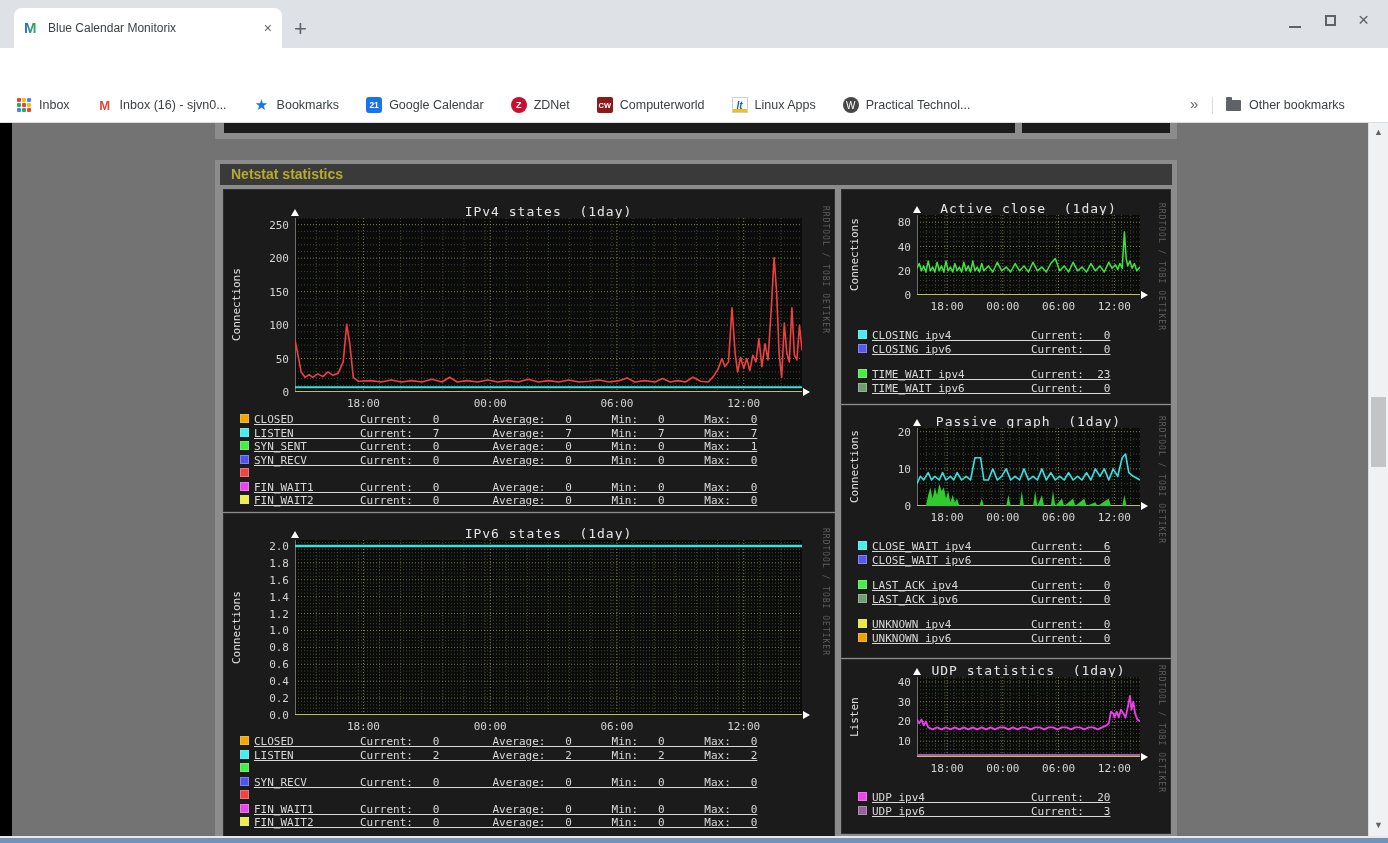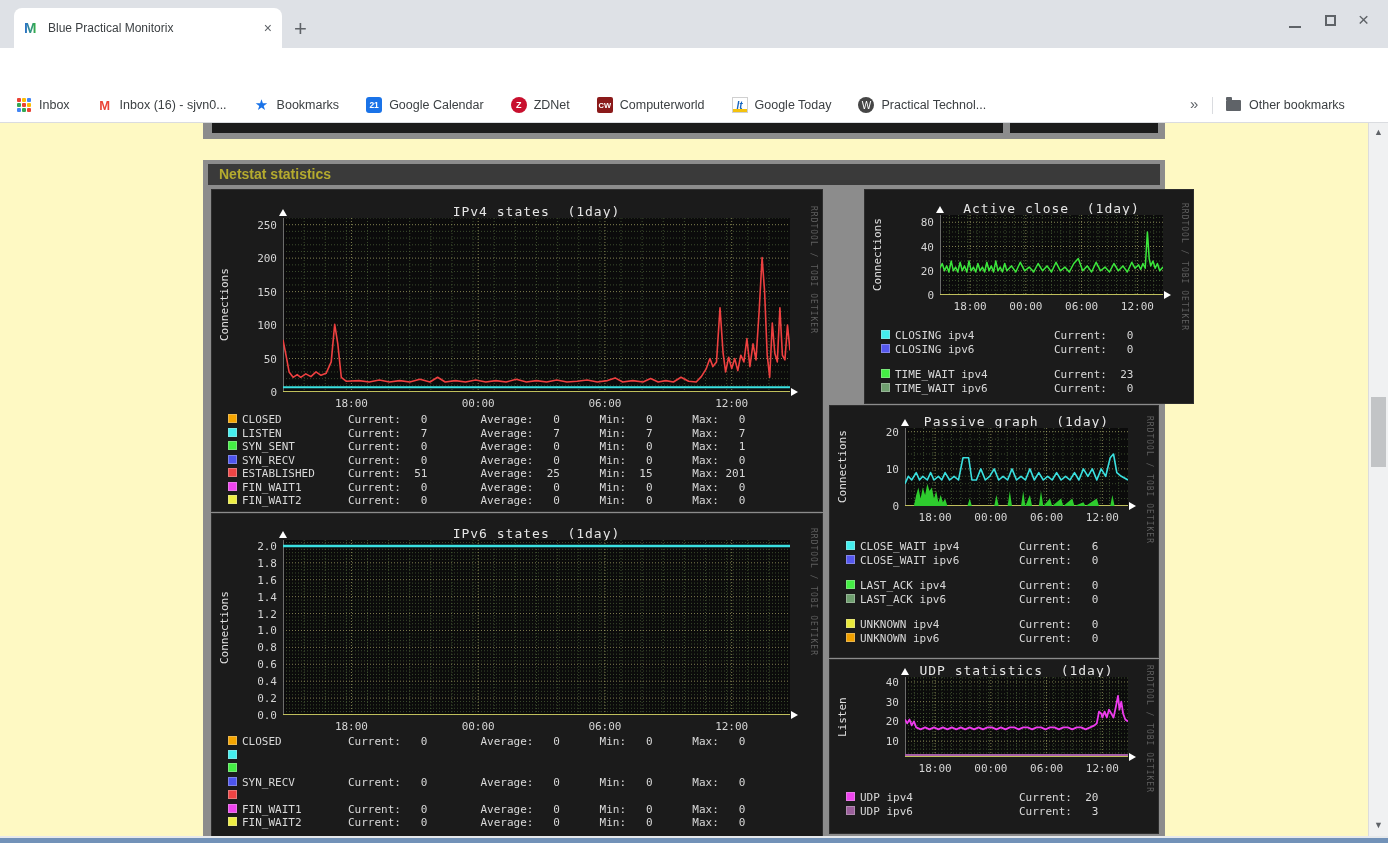--- a/index.html
+++ b/index.html
@@ -72,37 +72,37 @@
   .fav-lt{background:#fff;border:1px solid #d0d0d0;color:#1565c0;font-weight:bold;font-style:italic;
           font-size:10px;box-sizing:border-box;box-shadow:inset 0 -3px 0 #f4c20d;}
   .fav-wp{background:#464646;border-radius:50%;color:#fff;font-size:10px;}
   #bm-overflow{left:1190px;top:7px;font-size:15px;color:#5f6368;}
   #bm-divider{left:1212px;top:9px;width:1px;height:17px;background:#dadce0;}
   #other-bm{left:1226px;top:0;height:34px;display:flex;align-items:center;gap:8px;font-size:12.5px;color:#3c4043;}
   .folder{width:15px;height:11px;background:#5f6368;border-radius:1px;position:relative;}
   .folder:before{content:"";position:absolute;left:0;top:-3px;width:6px;height:3px;background:#5f6368;border-radius:1px 1px 0 0;}
 
   
-  #content{left:0;top:123px;width:1368px;height:720px;background:#fef9c3;overflow:hidden;}
+  #content{left:12px;top:123px;width:1368px;height:720px;background:#737373;overflow:hidden;}
   #remnant{left:203px;top:0;width:962px;height:16px;background:#8c8c8c;}
   .remnant-inset{position:absolute;top:0;height:10px;background:#1b1b1b;}
   #netstat-frame{left:203px;top:37px;width:962px;height:676px;background:#8c8c8c;}
   #section-header{position:absolute;left:5px;top:4px;width:952px;height:21px;background:#3a3a3a;
                   color:#b5ab2e;font-weight:bold;font-size:14px;line-height:21px;padding-left:11px;box-sizing:border-box;}
 
   .chart-block{position:absolute;background:#1b1b1b;outline:1px solid #2e2e2e;overflow:hidden;
                font-family:"DejaVu Sans Mono","Liberation Mono",monospace;}
   .plot{position:absolute;background:#0b0b0b;}
   .chart-title{position:absolute;color:#e6e6e6;font-size:13px;text-align:center;letter-spacing:1px;white-space:pre;}
   .ylab{position:absolute;color:#e0e0e0;font-size:11px;writing-mode:vertical-rl;transform:rotate(180deg);
         text-align:center;width:14px;}
   .wm{position:absolute;color:#5f5f5f;font-size:8px;writing-mode:vertical-rl;letter-spacing:1px;white-space:nowrap;}
   .ytick{position:absolute;color:#d4d4d4;font-size:11px;text-align:right;width:44px;}
   .xtick{position:absolute;color:#d4d4d4;font-size:11px;text-align:center;width:44px;}
-  .legend-text{position:absolute;color:#d8d8d8;font-size:11px;white-space:pre;line-height:11px;}
+  .legend-text{position:absolute;color:#d8d8d8;font-size:11px;white-space:pre;line-height:11px;text-decoration:underline;}
   .swatch{position:absolute;width:9px;height:9px;border:1px solid rgba(220,220,220,.35);box-sizing:border-box;}
   .arrow-up{position:absolute;width:0;height:0;border-left:4px solid transparent;border-right:4px solid transparent;border-bottom:7px solid #fff;}
   .arrow-right{position:absolute;width:0;height:0;border-top:4px solid transparent;border-bottom:4px solid transparent;border-left:7px solid #fff;}
 
   
   #scrollbar{left:1368px;top:123px;width:20px;height:713px;background:#f0f1f2;border-left:1px solid #dcdcdc;box-sizing:border-box;}
   #sb-up{position:absolute;left:0;top:4px;width:19px;text-align:center;color:#5f6368;font-size:9px;}
   #sb-down{position:absolute;left:0;bottom:6px;width:19px;text-align:center;color:#5f6368;font-size:9px;}
   #sb-thumb{position:absolute;left:2px;top:274px;width:15px;height:70px;background:#c2c4c6;}
   #bottom-white{left:0;top:836px;width:1388px;height:2px;background:#e6e9ec;z-index:5;}
@@ -117,21 +117,21 @@
       <svg width="16" height="16">
           <defs>
             <linearGradient id="mg" x1="0" y1="0" x2="1" y2="0">
       <stop offset="0" stop-color="#2b6bd8"></stop>
               <stop offset="1" stop-color="#35b33a"></stop>
             </linearGradient>
           </defs>
       <text x="0" y="13" font-size="15" font-weight="bold" font-family="Liberation Sans,sans-serif" fill="url(#mg)">M</text>
         </svg>
     </span>
-    <span id="tab-title">Blue Practical Monitorix</span>
+    <span id="tab-title">Blue Calendar Monitorix</span>
     <span id="tab-close">×</span>
   </div>
   <span class="abs" id="newtab-btn">+</span>
   <span class="abs" id="win-min"></span>
   <span class="abs" id="win-max"></span>
   <span class="abs winctl" id="win-close">×</span>
 </div>
 
 <div class="abs" id="toolbar">
   <span class="navic" style="left:20px">←</span>
@@ -207,21 +207,21 @@
     <span class="bm">
       <span class="fav fav-zdnet">Z</span>
       <span>ZDNet</span>
     </span>
     <span class="bm">
       <span class="fav fav-cw">CW</span>
       <span>Computerworld</span>
     </span>
     <span class="bm">
       <span class="fav fav-lt">lt</span>
-      <span>Google Today</span>
+      <span>Linux Apps</span>
     </span>
     <span class="bm">
       <span class="fav fav-wp">W</span>
       <span>Practical Technol...</span>
     </span>
   </div>
   <span class="abs" id="bm-overflow">»</span>
   <span class="abs" id="bm-divider"></span>
   <span class="abs" id="other-bm">
     <span class="folder"></span>
@@ -315,21 +315,20 @@
         <div class="xtick" style="left: 497.695px; top: 207px;">12:00</div>
         <div class="swatch" style="left: 16px; top: 224px; background: rgb(245, 165, 0);"></div>
         <div class="legend-text" style="left: 30px; top: 224px;">CLOSED          Current:   0        Average:   0      Min:   0      Max:   0</div>
         <div class="swatch" style="left: 16px; top: 237.5px; background: rgb(68, 238, 238);"></div>
         <div class="legend-text" style="left: 30px; top: 237.5px;">LISTEN          Current:   7        Average:   7      Min:   7      Max:   7</div>
         <div class="swatch" style="left: 16px; top: 251px; background: rgb(68, 238, 68);"></div>
         <div class="legend-text" style="left: 30px; top: 251px;">SYN_SENT        Current:   0        Average:   0      Min:   0      Max:   1</div>
         <div class="swatch" style="left: 16px; top: 264.5px; background: rgb(77, 85, 238);"></div>
         <div class="legend-text" style="left: 30px; top: 264.5px;">SYN_RECV        Current:   0        Average:   0      Min:   0      Max:   0</div>
         <div class="swatch" style="left: 16px; top: 278px; background: rgb(238, 68, 68);"></div>
-        <div class="legend-text" style="left: 30px; top: 278px;">ESTABLISHED     Current:  51        Average:  25      Min:  15      Max: 201</div>
         <div class="swatch" style="left: 16px; top: 291.5px; background: rgb(238, 68, 238);"></div>
         <div class="legend-text" style="left: 30px; top: 291.5px;">FIN_WAIT1       Current:   0        Average:   0      Min:   0      Max:   0</div>
         <div class="swatch" style="left: 16px; top: 305px; background: rgb(238, 238, 68);"></div>
         <div class="legend-text" style="left: 30px; top: 305px;">FIN_WAIT2       Current:   0        Average:   0      Min:   0      Max:   0</div>
       </div>
       <div class="chart-block" style="left: 9px; top: 354px; width: 610px; height: 322px;">
         <div class="chart-title" style="left: 174.5px; top: 12px; width: 300px;">IPv6 states  (1day)</div>
         <div class="ylab" style="left: 6px; top: 53.5px; height: 120px;">Connections</div>
         <div class="wm" style="left: 597px; top: 14px;">RRDTOOL / TOBI OETIKER</div>
         <div class="plot" style="left: 71px; top: 26px; width: 507px; height: 175px;"><svg width="507" height="175">
@@ -429,30 +428,31 @@
         <div class="ytick" style="left: 21px; top: 59.7343px;">1.6</div>
         <div class="ytick" style="left: 21px; top: 42.8261px;">1.8</div>
         <div class="ytick" style="left: 21px; top: 25.9179px;">2.0</div>
         <div class="xtick" style="left: 117.445px; top: 206px;">18:00</div>
         <div class="xtick" style="left: 244.195px; top: 206px;">00:00</div>
         <div class="xtick" style="left: 370.945px; top: 206px;">06:00</div>
         <div class="xtick" style="left: 497.695px; top: 206px;">12:00</div>
         <div class="swatch" style="left: 16px; top: 222px; background: rgb(245, 165, 0);"></div>
         <div class="legend-text" style="left: 30px; top: 222px;">CLOSED          Current:   0        Average:   0      Min:   0      Max:   0</div>
         <div class="swatch" style="left: 16px; top: 235.5px; background: rgb(68, 238, 238);"></div>
+        <div class="legend-text" style="left: 30px; top: 235.5px;">LISTEN          Current:   2        Average:   2      Min:   2      Max:   2</div>
         <div class="swatch" style="left: 16px; top: 249px; background: rgb(68, 238, 68);"></div>
         <div class="swatch" style="left: 16px; top: 262.5px; background: rgb(77, 85, 238);"></div>
         <div class="legend-text" style="left: 30px; top: 262.5px;">SYN_RECV        Current:   0        Average:   0      Min:   0      Max:   0</div>
         <div class="swatch" style="left: 16px; top: 276px; background: rgb(238, 68, 68);"></div>
         <div class="swatch" style="left: 16px; top: 289.5px; background: rgb(238, 68, 238);"></div>
         <div class="legend-text" style="left: 30px; top: 289.5px;">FIN_WAIT1       Current:   0        Average:   0      Min:   0      Max:   0</div>
         <div class="swatch" style="left: 16px; top: 303px; background: rgb(238, 238, 68);"></div>
         <div class="legend-text" style="left: 30px; top: 303px;">FIN_WAIT2       Current:   0        Average:   0      Min:   0      Max:   0</div>
       </div>
-      <div class="chart-block" style="left: 627px; top: 30px; width: 328px; height: 213px; margin-left: 35px;">
+      <div class="chart-block" style="left: 627px; top: 30px; width: 328px; height: 213px;">
         <div class="chart-title" style="left: 36.5px; top: 11px; width: 300px;">Active close  (1day)</div>
         <div class="ylab" style="left: 6px; top: 5px; height: 120px;">Connections</div>
         <div class="wm" style="left: 315px; top: 13px;">RRDTOOL / TOBI OETIKER</div>
         <div class="plot" style="left: 75px; top: 25px; width: 223px; height: 80px;"><svg width="223" height="80">
             <line x1="9.291666666666666" y1="0" x2="9.291666666666666" y2="80" stroke="#50663c" stroke-dasharray="1,2" stroke-opacity="0.7" stroke-width="1"></line>
             <line x1="18.583333333333332" y1="0" x2="18.583333333333332" y2="80" stroke="#50663c" stroke-dasharray="1,2" stroke-opacity="0.7" stroke-width="1"></line>
             <line x1="27.875" y1="0" x2="27.875" y2="80" stroke="#50663c" stroke-dasharray="1,2" stroke-opacity="0.7" stroke-width="1"></line>
             <line x1="37.166666666666664" y1="0" x2="37.166666666666664" y2="80" stroke="#50663c" stroke-dasharray="1,2" stroke-opacity="0.7" stroke-width="1"></line>
             <line x1="46.458333333333336" y1="0" x2="46.458333333333336" y2="80" stroke="#50663c" stroke-dasharray="1,2" stroke-opacity="0.7" stroke-width="1"></line>
             <line x1="55.75" y1="0" x2="55.75" y2="80" stroke="#50663c" stroke-dasharray="1,2" stroke-opacity="0.7" stroke-width="1"></line>

